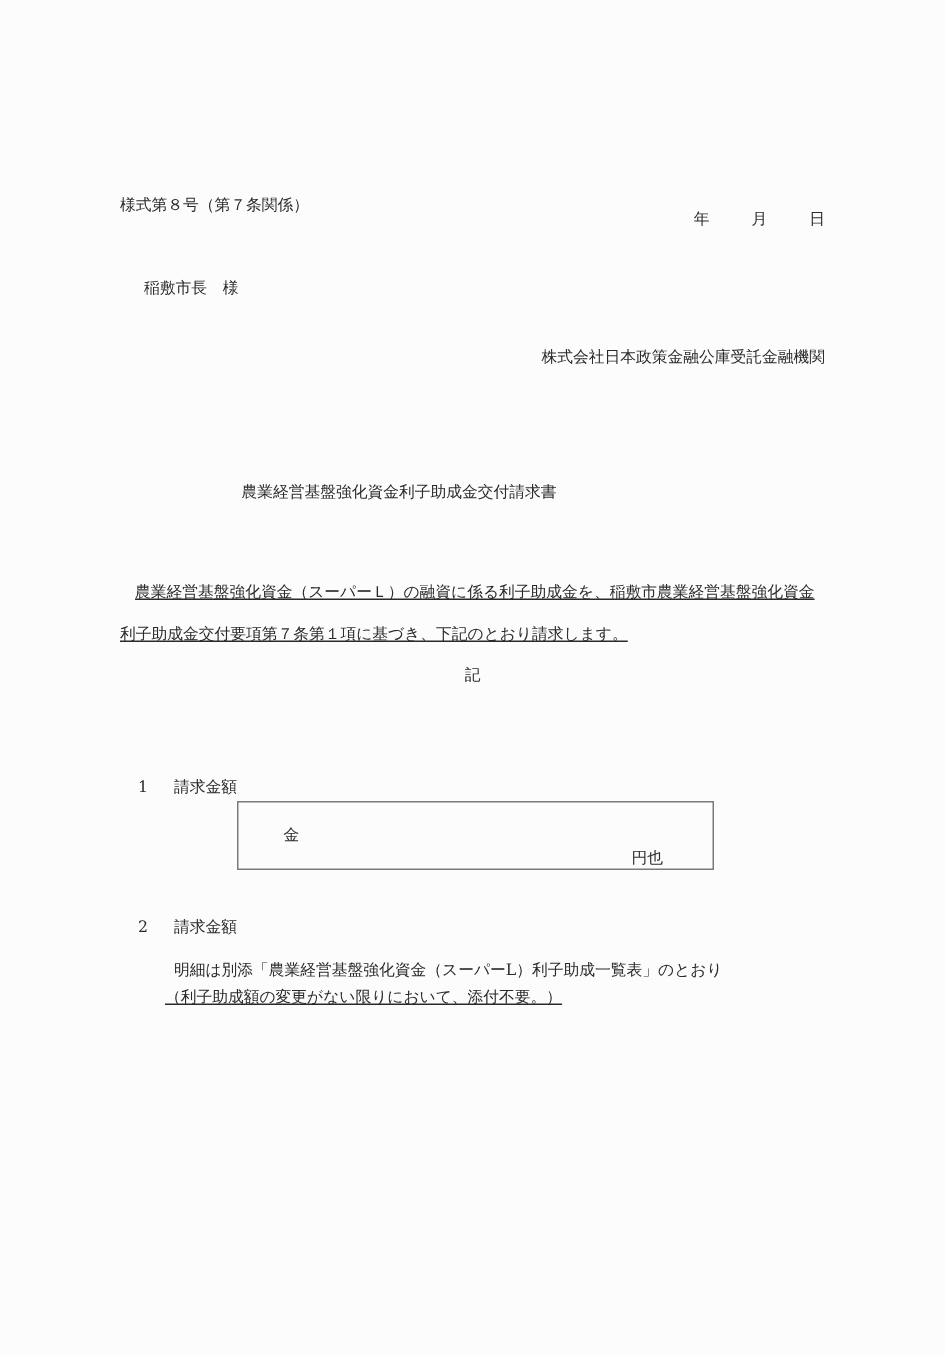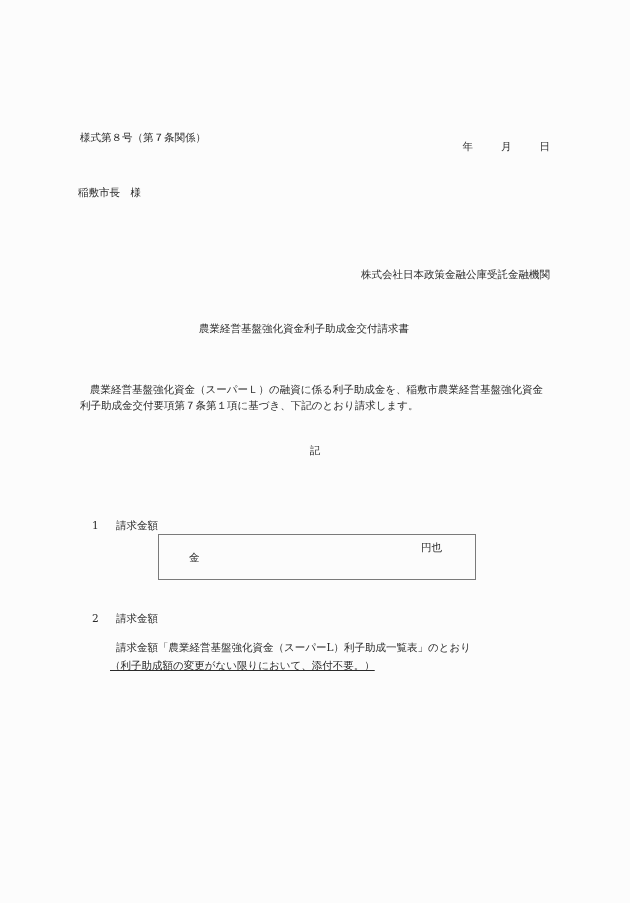--- a/index.html
+++ b/index.html
@@ -15,48 +15,49 @@
       font-family: "DejaVu Serif", "Liberation Serif", serif;
       color: #2a2a2a;
       font-size: 10.5px;
     }
     .abs { position: absolute; white-space: nowrap; line-height: 1; }
     .form-number { left: 80px; top: 96px; margin-top: 36px; }
     .date-line { right: 80px; top: 141px; display: flex; gap: 0; }
     .date-line span { display: inline-block; }
     .date-year { margin-right: 28px; }
     .date-month { margin-right: 28px; }
-    .addressee { left: 78px; top: 187px; }
-    .requester { right: 80px; top: 233px; margin-top: 36px; }
-    .doc-title { left: 0; width: 532px; text-align: center; top: 323px; padding-left: 38px; }
+    .addressee { left: 96px; top: 187px; }
+    .requester { right: 80px; top: 233px; }
+    .doc-title { left: 0; width: 532px; text-align: center; top: 323px; }
     .body-para {
       position: absolute;
       left: 80px;
       top: 381px;
       width: 472px;
-      line-height: 16px;
+      line-height: 28px;
       text-indent: 10px;
       white-space: normal;
       word-break: break-all;
+      text-decoration: underline;
     }
     .ki { left: 0; width: 630px; text-align: center; top: 445px; }
     .section-1 { left: 92px; top: 520px; }
     .section-2 { left: 92px; top: 613px; }
     .sec-num { display: inline-block; width: 24px; }
     .amount-box {
       position: absolute;
       left: 158px;
       top: 534px;
       width: 316px;
       height: 44px;
       border: 1px solid #7a7a7a;
       box-sizing: content-box;
     }
     .amount-prefix { position: absolute; left: 30px; top: 17px; line-height: 1; }
-    .amount-suffix { position: absolute; left: 262px; top: 7px; line-height: 1; }
+    .amount-suffix { position: absolute; left: 262px; top: 33px; line-height: 1; font-family: Liberation Mono, monospace; }
     .amount-value { position: absolute; left: 60px; top: 17px; width: 190px; line-height: 1; text-align: right; }
     .detail-line1 { left: 116px; top: 642px; }
     .detail-line2 { left: 110px; top: 660px; text-decoration: underline; }
   </style>
 </head>
 <body>
 
 <div>
 
   <div class="abs form-number">様式第８号（第７条関係）</div>
@@ -84,16 +85,16 @@
   <div class="amount-box">
     <span class="amount-prefix">金</span>
     <span class="amount-value"></span>
     <span class="amount-suffix">円也</span>
   </div>
 
   <div class="abs section-2">
     <span class="sec-num">2</span><span>請求金額</span>
   </div>
 
-  <div class="abs detail-line1">請求金額「農業経営基盤強化資金（スーパーL）利子助成一覧表」のとおり</div>
+  <div class="abs detail-line1">明細は別添「農業経営基盤強化資金（スーパーL）利子助成一覧表」のとおり</div>
   <div class="abs detail-line2">（利子助成額の変更がない限りにおいて、添付不要。）</div>
 
 </div>
 
 </body></html>

